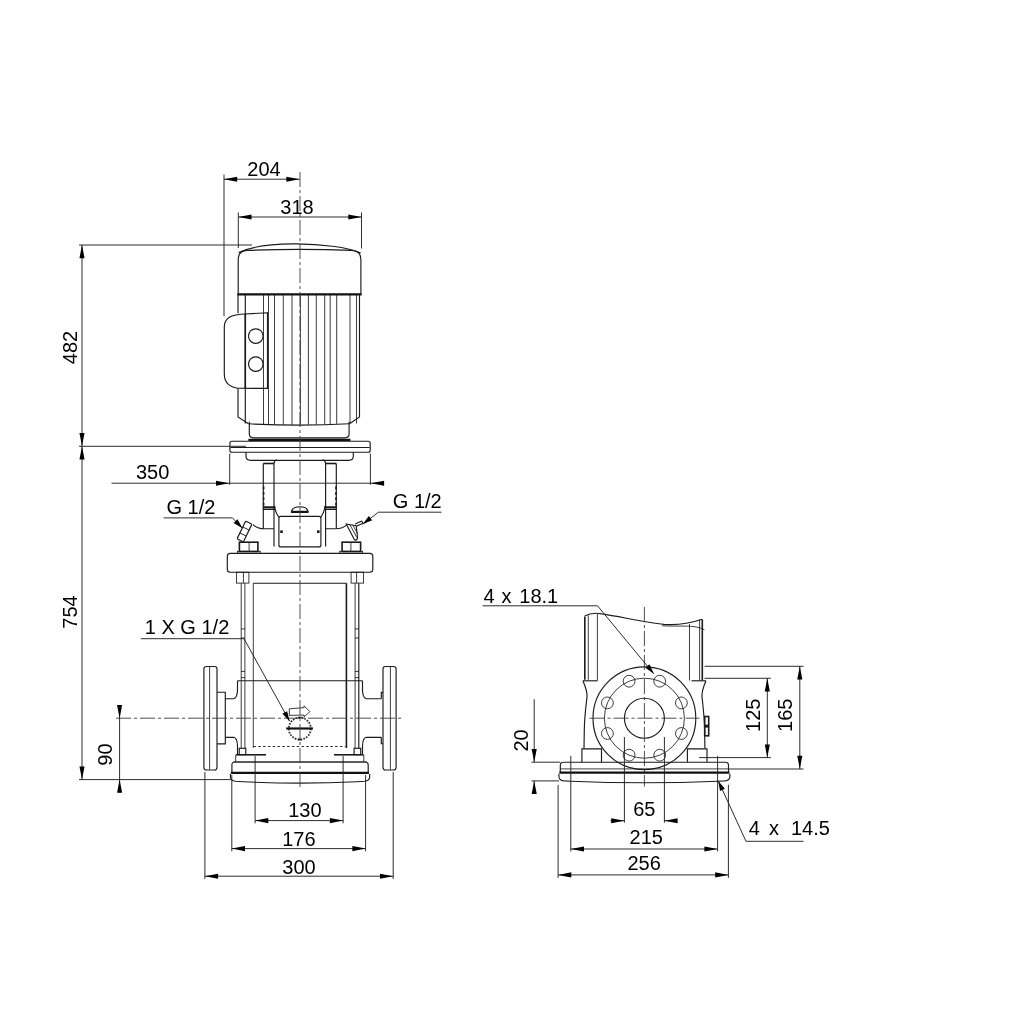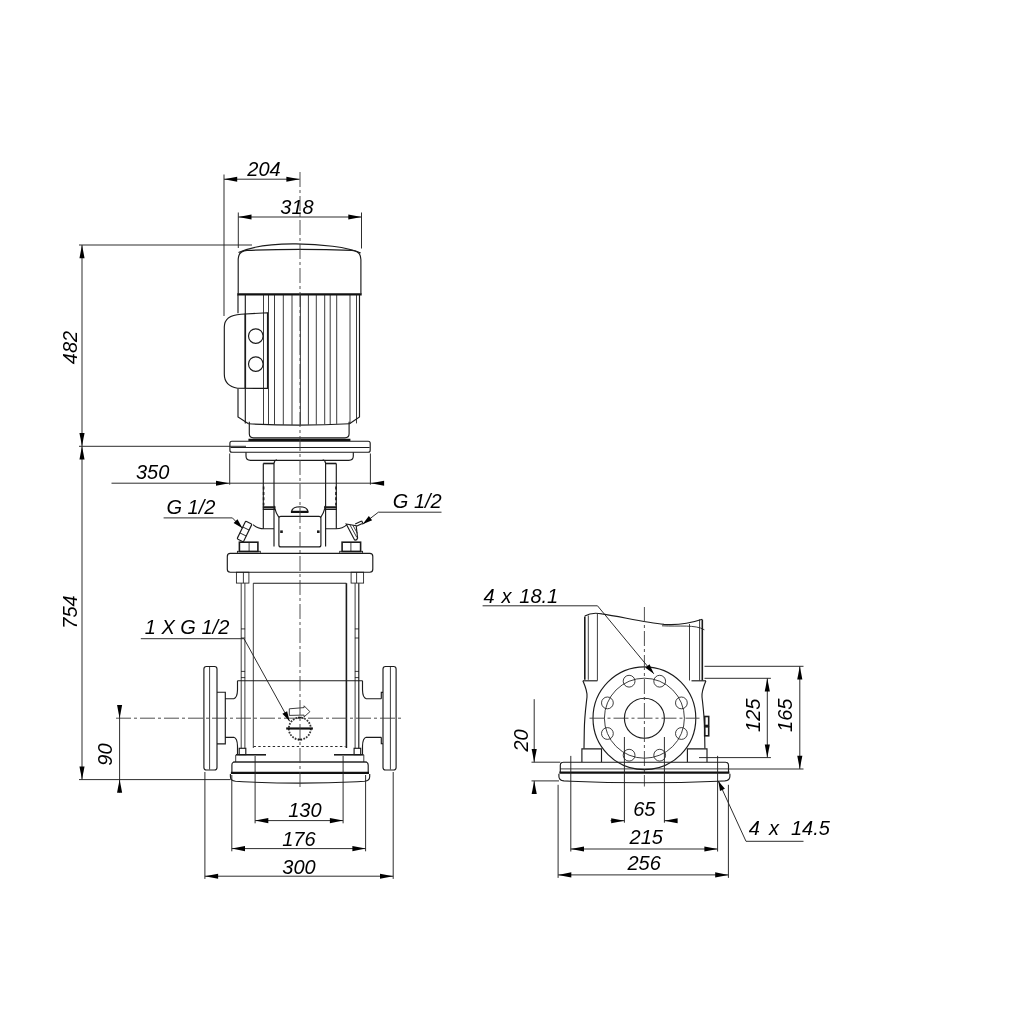--- a/index.html
+++ b/index.html
@@ -1,16 +1,16 @@
 <!DOCTYPE html>
 <html><head>
 <meta charset="utf-8">
 <style>
   html,body{margin:0;padding:0;background:#fff;}
-  .wrap{width:932px;height:1024px;background:#fff;font-style:italic;}
+  .wrap{width:932px;height:1024px;background:#fff;}
   text{font-family:"Liberation Sans", sans-serif;font-size:20px;fill:#000;}
   .o{stroke:#1b1b1b;fill:none;stroke-width:1.15;}
   .ol{stroke:#1b1b1b;fill:none;stroke-width:0.85;}
   .oh{stroke:#111;fill:none;stroke-width:2.2;}
   .od{stroke:#1b1b1b;fill:none;stroke-width:1.6;}
   .d{stroke:#222;fill:none;stroke-width:0.95;}
   .cl{stroke:#3c3c3c;fill:none;stroke-width:0.9;stroke-dasharray:15 3 3 3;}
   .dot{stroke:#2b2b2b;fill:none;stroke-width:1.1;stroke-dasharray:2.4 2.4;}
   .ar{fill:#1b1b1b;stroke:none;}
 </style>

